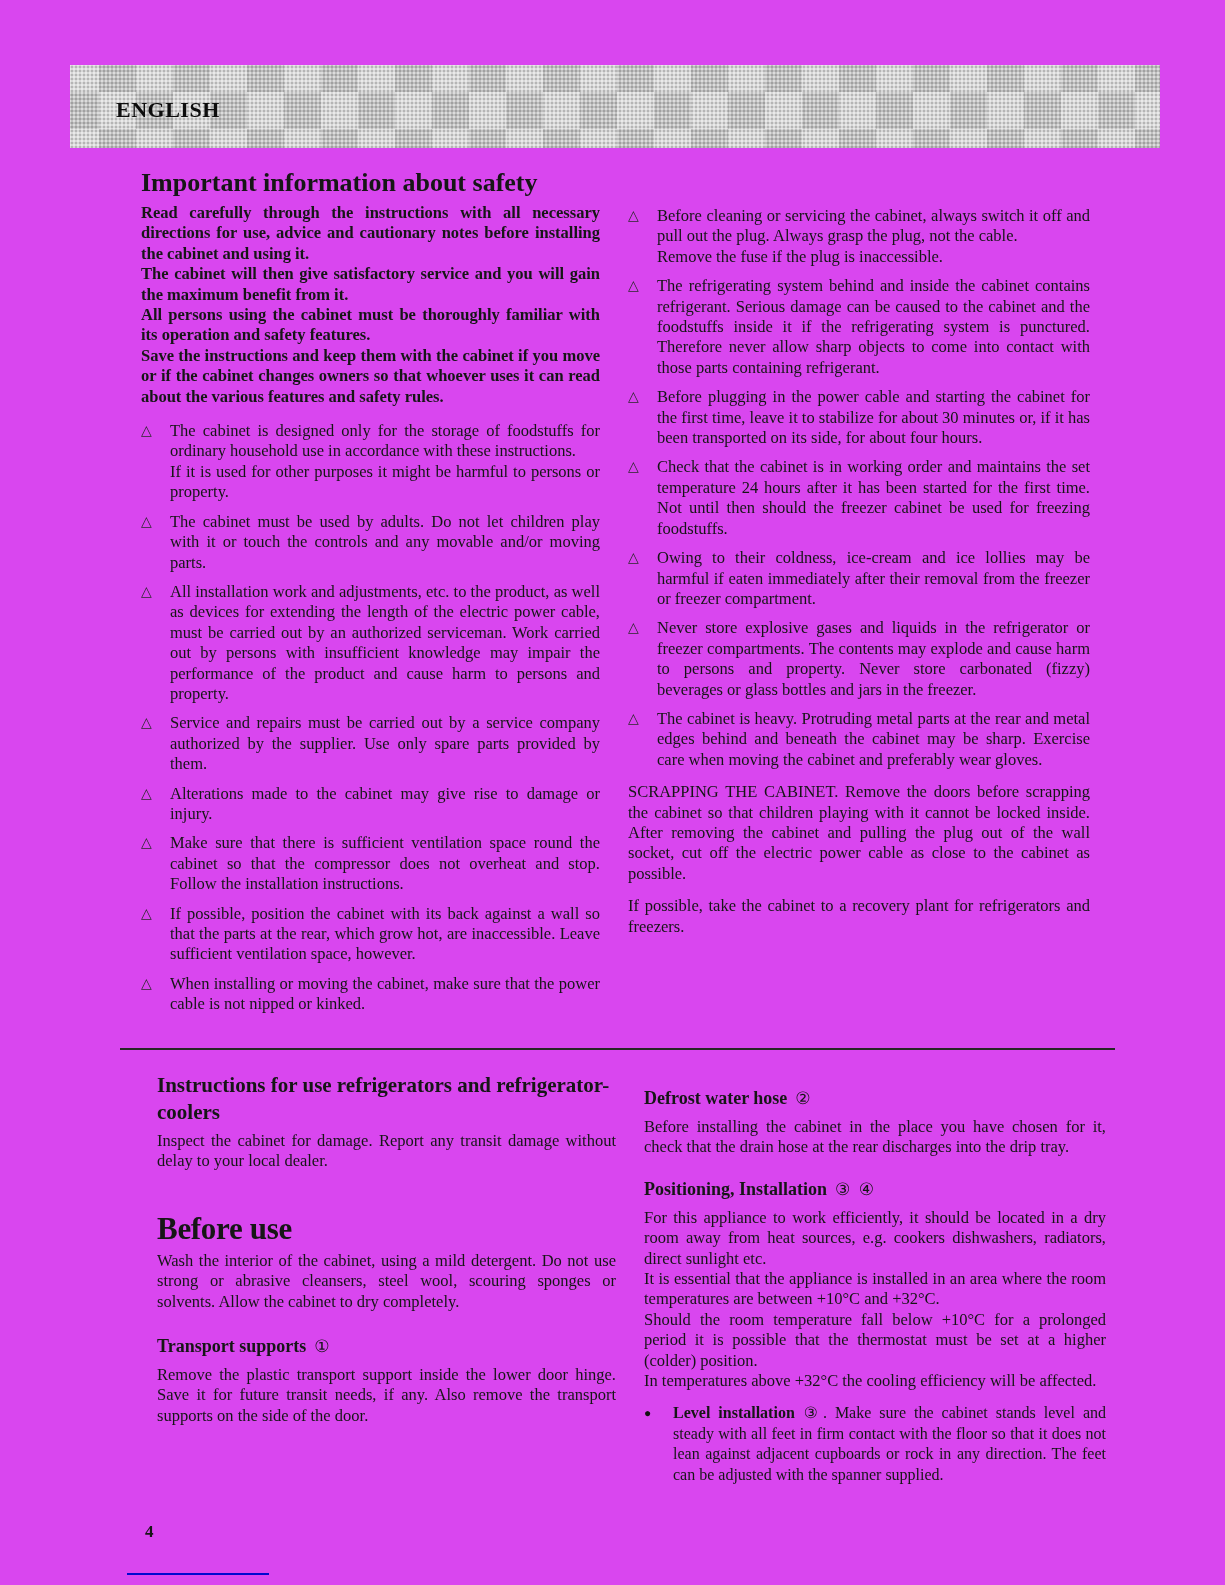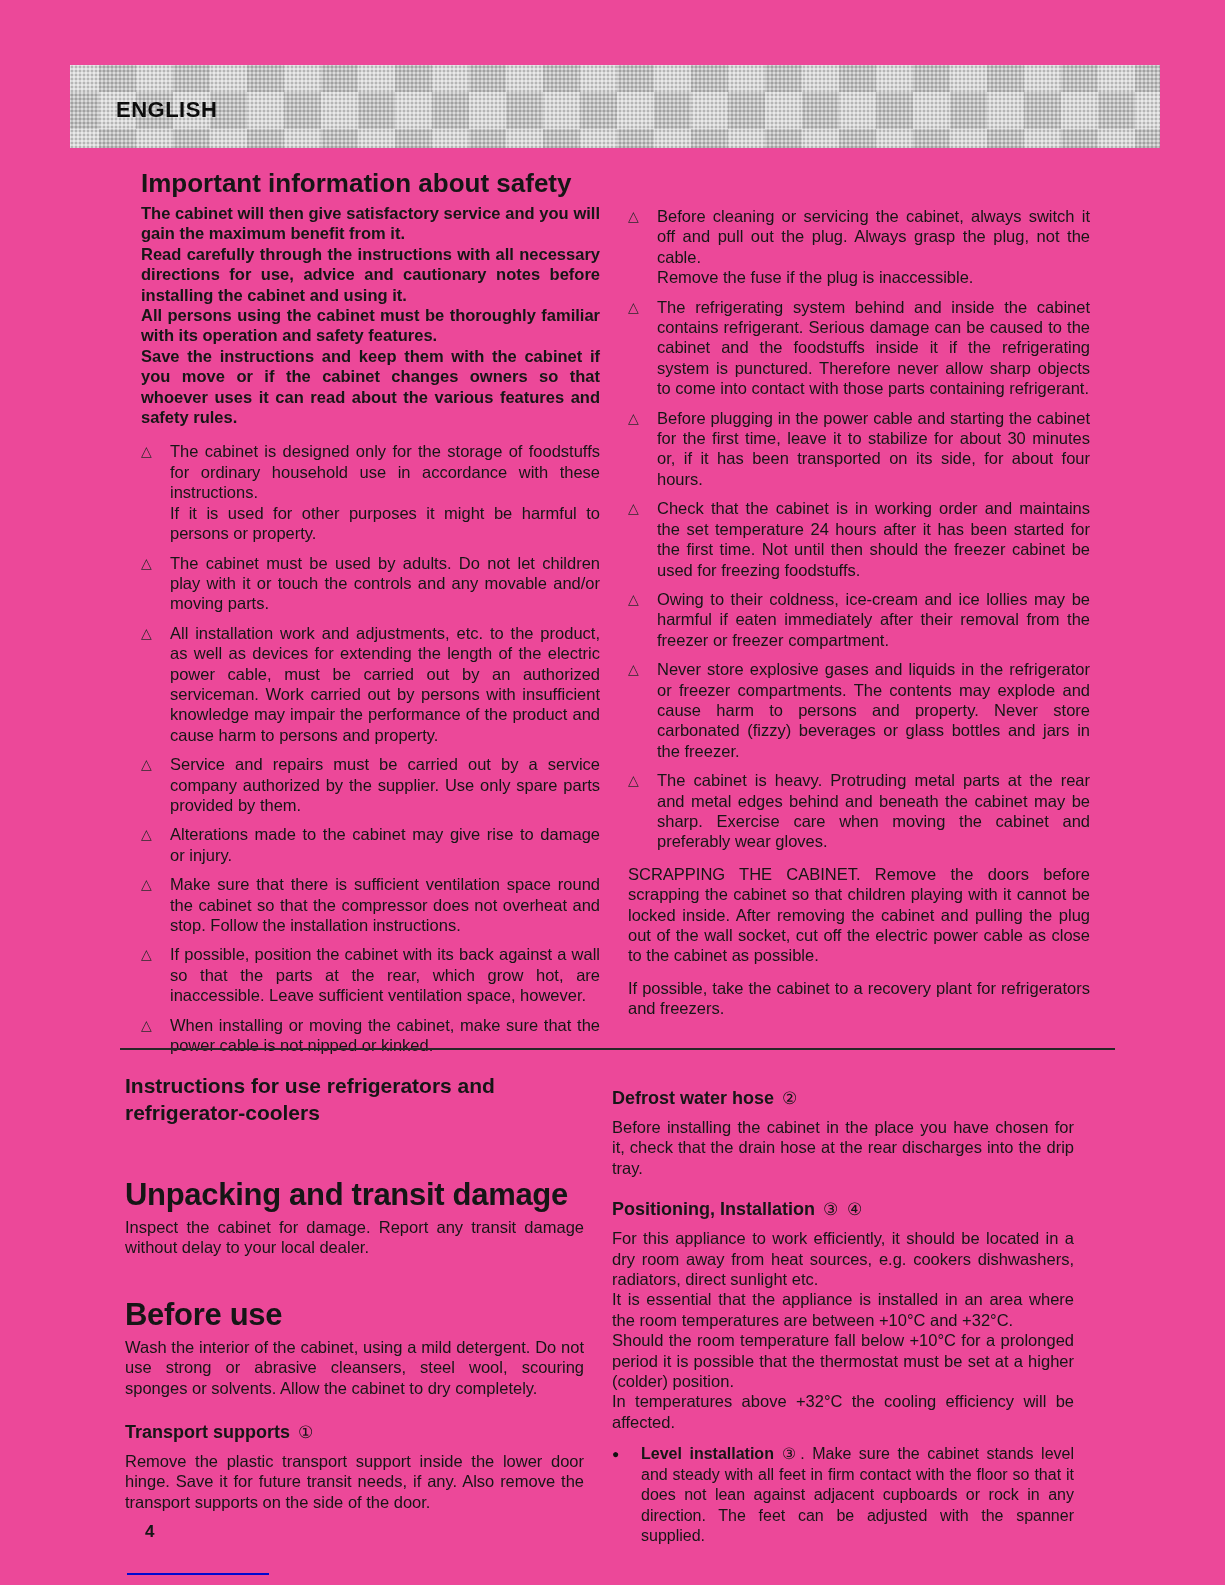--- a/index.html
+++ b/index.html
@@ -1,35 +1,35 @@
 <!DOCTYPE html>
 <html lang="en"><head>
 <meta charset="utf-8">
 <style>
   html,body{margin:0;padding:0;background:#ffffff;}
   .page{
-    position:relative;width:1225px;height:1585px;background:#ec4899;overflow:hidden;
-    font-family:Liberation Sans, sans-serif;color:#161616;
+    position:relative;width:1225px;height:1585px;background:#d946ef;overflow:hidden;
+    font-family:Liberation Serif, serif;color:#161616;
   }
   
   .header-band{
     position:absolute;left:70px;top:65px;width:1090px;height:83px;
     background-color:#cccccc;
     background-image:
       radial-gradient(rgba(0,0,0,0.16) 1px, transparent 1px),
       radial-gradient(rgba(255,255,255,0.45) 1px, transparent 1px),
       conic-gradient(#bfbfbf 25%, #d8d8d8 25% 50%, #bfbfbf 50% 75%, #d8d8d8 75%);
     background-size:4px 4px,4px 4px,74px 74px;
     background-position:0 0,2px 2px,-8px -10px;
     display:flex;align-items:center;
   }
   .lang-label{font-weight:700;font-size:22px;letter-spacing:.5px;color:#0d0d0d;padding-left:46px;padding-top:6px;}
 
   .top-columns{position:absolute;left:141px;top:170px;width:949px;display:flex;gap:28px;}
-  .bottom-columns{position:absolute;left:125px;top:1072px;width:949px;display:flex;gap:28px;}
+  .bottom-columns{position:absolute;left:157px;top:1072px;width:949px;display:flex;gap:28px;}
   .col-left{width:459px;}
   .col-right{width:462px;}
 
   .body-text,.bullet-text,.para{font-size:16.5px;line-height:20.4px;text-align:justify;}
   .safety-title{font-size:26px;font-weight:700;margin:0 0 7px 0;line-height:26px;}
   .intro p{margin:0;font-weight:700;}
   .intro{margin-bottom:14px;}
 
   .bullet-item{display:flex;margin-bottom:9px;}
   .tri-marker{flex:0 0 20px;margin-right:9px;font-size:14px;line-height:20.4px;color:#2a2a2a;}
@@ -70,22 +70,22 @@
 
   <div class="header-band">
     <span class="lang-label">ENGLISH</span>
   </div>
 
   <div class="top-columns">
     <div class="col-left">
       <h2 class="safety-title">Important information about safety</h2>
       <div class="intro body-text">
 
-      <p>The cabinet will then give satisfactory service and you will gain the maximum benefit from it.</p>
-          <p>Read carefully through the instructions with all necessary directions for use, advice and cautionary notes before installing the cabinet and using it.</p>
+      <p>Read carefully through the instructions with all necessary directions for use, advice and cautionary notes before installing the cabinet and using it.</p>
+          <p>The cabinet will then give satisfactory service and you will gain the maximum benefit from it.</p>
           <p>All persons using the cabinet must be thoroughly familiar with its operation and safety features.</p>
           <p>Save the instructions and keep them with the cabinet if you move or if the cabinet changes owners so that whoever uses it can read about the various features and safety rules.</p>
         </div>
       <div class="bullets">
 
           <div class="bullet-item">
             <span class="tri-marker">△</span>
             <span class="bullet-text">The cabinet is designed only for the storage of foodstuffs for ordinary household use in accordance with these instructions.
 If it is used for other purposes it might be harmful to persons or property.</span>
           </div>
@@ -173,21 +173,20 @@
         </div>
     </div>
   </div>
 
   <hr class="divider">
 
   <div class="bottom-columns">
     <div class="col-left">
       <h3 class="h-mid">Instructions for use refrigerators and refrigerator-coolers</h3>
 
-      <h1 class="h-big mt-unpack">Unpacking and transit damage</h1>
       <div class="sec-body body-text">Inspect the cabinet for damage. Report any transit damage without delay to your local dealer.</div>
 
       <h1 class="h-big mt-before">Before use</h1>
       <div class="sec-body body-text">Wash the interior of the cabinet, using a mild detergent. Do not use strong or abrasive cleansers, steel wool, scouring sponges or solvents. Allow the cabinet to dry completely.</div>
 
       <h3 class="h-sub mt-transport"><span>Transport supports</span><span class="h-marker">①</span></h3>
       <div class="sec-body body-text">Remove the plastic transport support inside the lower door hinge. Save it for future transit needs, if any. Also remove the transport supports on the side of the door.</div>
     </div>
 
     <div class="col-right">

